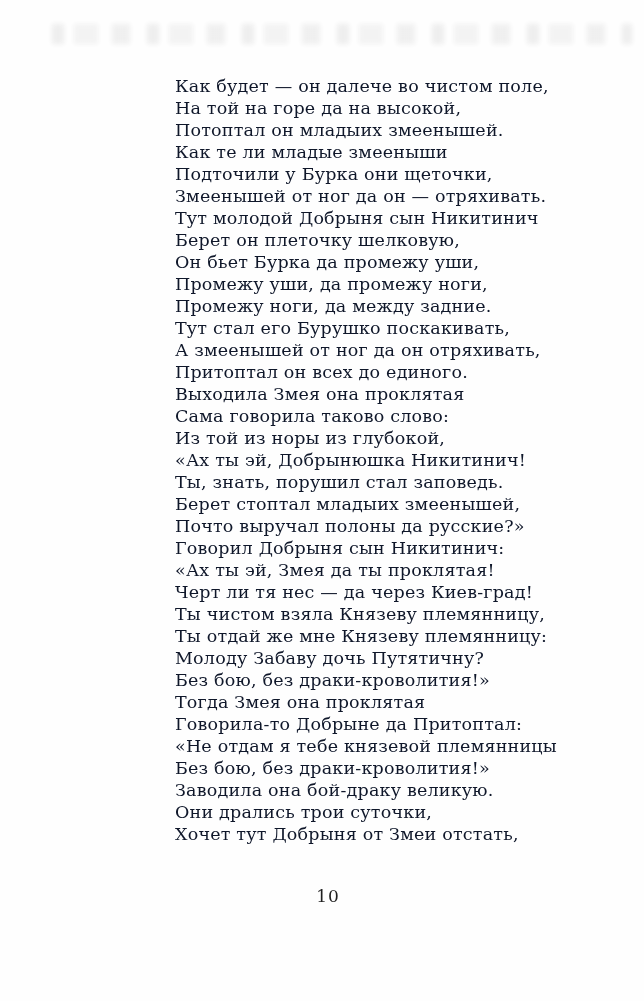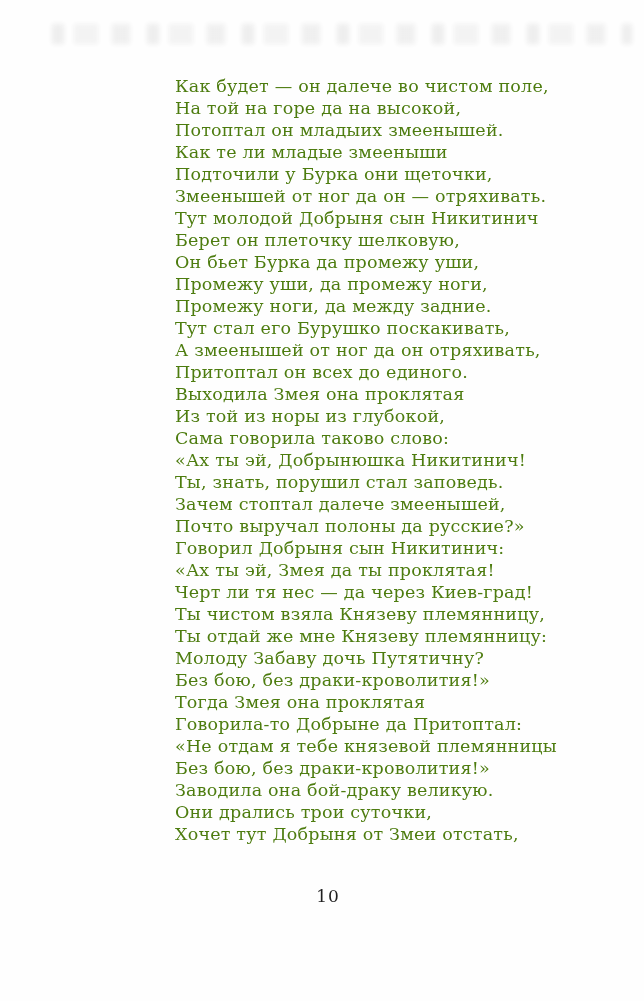--- a/index.html
+++ b/index.html
@@ -38,21 +38,21 @@
   .text-block {
     position: absolute;
     top: 75px;
     left: 175px;
     width: 420px;
   }
   .poem-line {
     font-size: 17.5px;
     line-height: 22px;
     height: 22px;
-    color: #4d7c0f;
+    color: #0f172a;
     letter-spacing: 0.2px;
     white-space: nowrap;
   }
   .page-number {
     position: absolute;
     top: 886px;
     left: 328px;
     transform: translateX(-50%);
     font-size: 17px;
     color: #1f1f1f;
@@ -74,25 +74,25 @@
     <div class="poem-line">Змеенышей от ног да он — отряхивать.</div>
     <div class="poem-line">Тут молодой Добрыня сын Никитинич</div>
     <div class="poem-line">Берет он плеточку шелковую,</div>
     <div class="poem-line">Он бьет Бурка да промежу уши,</div>
     <div class="poem-line">Промежу уши, да промежу ноги,</div>
     <div class="poem-line">Промежу ноги, да между задние.</div>
     <div class="poem-line">Тут стал его Бурушко поскакивать,</div>
     <div class="poem-line">А змеенышей от ног да он отряхивать,</div>
     <div class="poem-line">Притоптал он всех до единого.</div>
     <div class="poem-line">Выходила Змея она проклятая</div>
+    <div class="poem-line">Сама говорила таково слово:</div>
     <div class="poem-line">Из той из норы из глубокой,</div>
-    <div class="poem-line">Сама говорила таково слово:</div>
     <div class="poem-line">«Ах ты эй, Добрынюшка Никитинич!</div>
     <div class="poem-line">Ты, знать, порушил стал заповедь.</div>
-    <div class="poem-line">Зачем стоптал далече змеенышей,</div>
+    <div class="poem-line">Берет стоптал младыих змеенышей,</div>
     <div class="poem-line">Почто выручал полоны да русские?»</div>
     <div class="poem-line">Говорил Добрыня сын Никитинич:</div>
     <div class="poem-line">«Ах ты эй, Змея да ты проклятая!</div>
     <div class="poem-line">Черт ли тя нес — да через Киев-град!</div>
     <div class="poem-line">Ты чистом взяла Князеву племянницу,</div>
     <div class="poem-line">Ты отдай же мне Князеву племянницу:</div>
     <div class="poem-line">Молоду Забаву дочь Путятичну?</div>
     <div class="poem-line">Без бою, без драки-кроволития!»</div>
     <div class="poem-line">Тогда Змея она проклятая</div>
     <div class="poem-line">Говорила-то Добрыне да Притоптал:</div>

